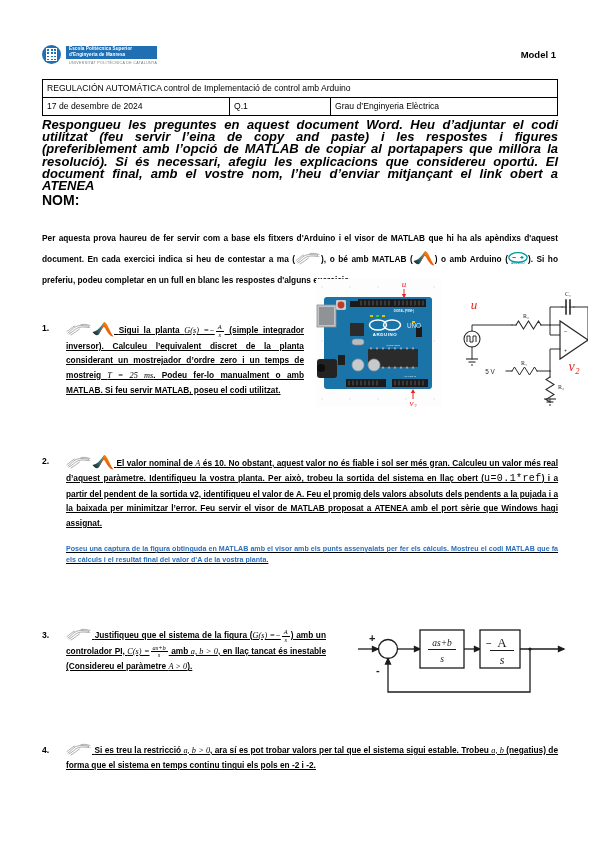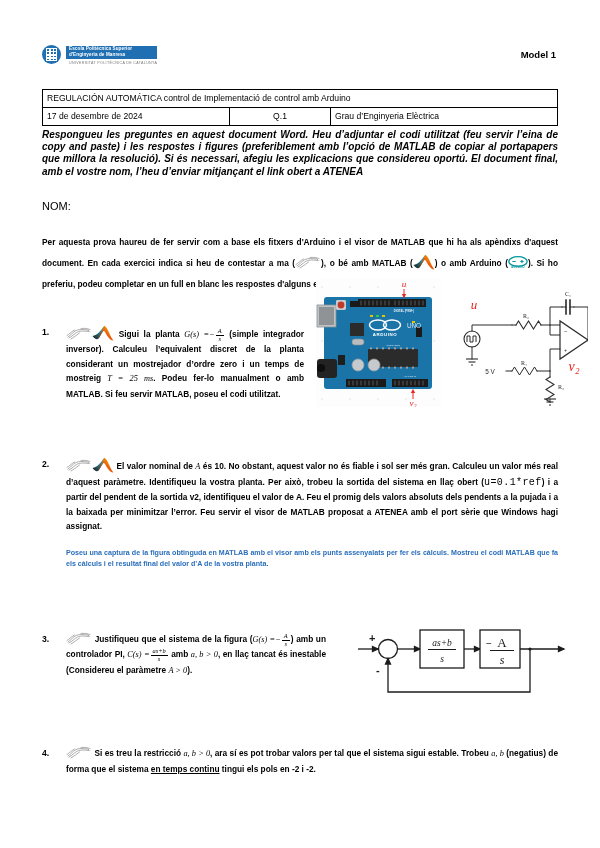--- a/index.html
+++ b/index.html
@@ -85,49 +85,49 @@
     font-size: 9.5px;
     font-weight: bold;
     padding-top: 5px;
     padding-right: 2px;
   }
 
   
   table.info {
     width: 100%;
     border-collapse: collapse;
-    margin-top: 11px;
+    margin-top: 1px;
   }
   table.info td {
     border: 1px solid #000;
     font-size: 8.6px;
     padding: 2px 4px 3px 4px;
     line-height: 11px;
     height: 12px;
     vertical-align: middle;
     white-space: nowrap;
   }
   td.c-sub { width: 178px; }
-  td.c-q { width: 92px; text-align: center; }
+  td.c-q { width: 92px; }
 
   
   .intro-ital {
-    font-size: 10px;
+    font-size: 13px;
     font-style: italic;
     font-weight: bold;
     line-height: 12.2px;
     margin-top: 3px;
     text-align: justify;
   }
 
   
   .nom {
-    font-size: 11px;
-    font-weight: normal;
-    margin-top: 22px;
+    font-size: 14px;
+    font-weight: bold;
+    margin-top: 0;
   }
   .para {
     font-size: 8.3px;
     font-weight: bold;
     line-height: 21px;
     margin-top: 20px;
     text-align: justify;
   }
 
   
@@ -160,21 +160,21 @@
     line-height: 14.5px;
     text-align: justify;
   }
   .ex .num {
     position: absolute;
     left: 0;
     top: 0;
     font-size: 8.6px;
     font-weight: bold;
   }
-  .ex .body { padding-left: 24px; }
+  .ex .body { padding-left: 24px; text-decoration: underline; }
 
   .blue-note {
     color: #2a6ebb;
     font-size: 7.1px;
     font-weight: bold;
     line-height: 11px;
     margin-top: 14px;
     text-align: justify;
   }
 

